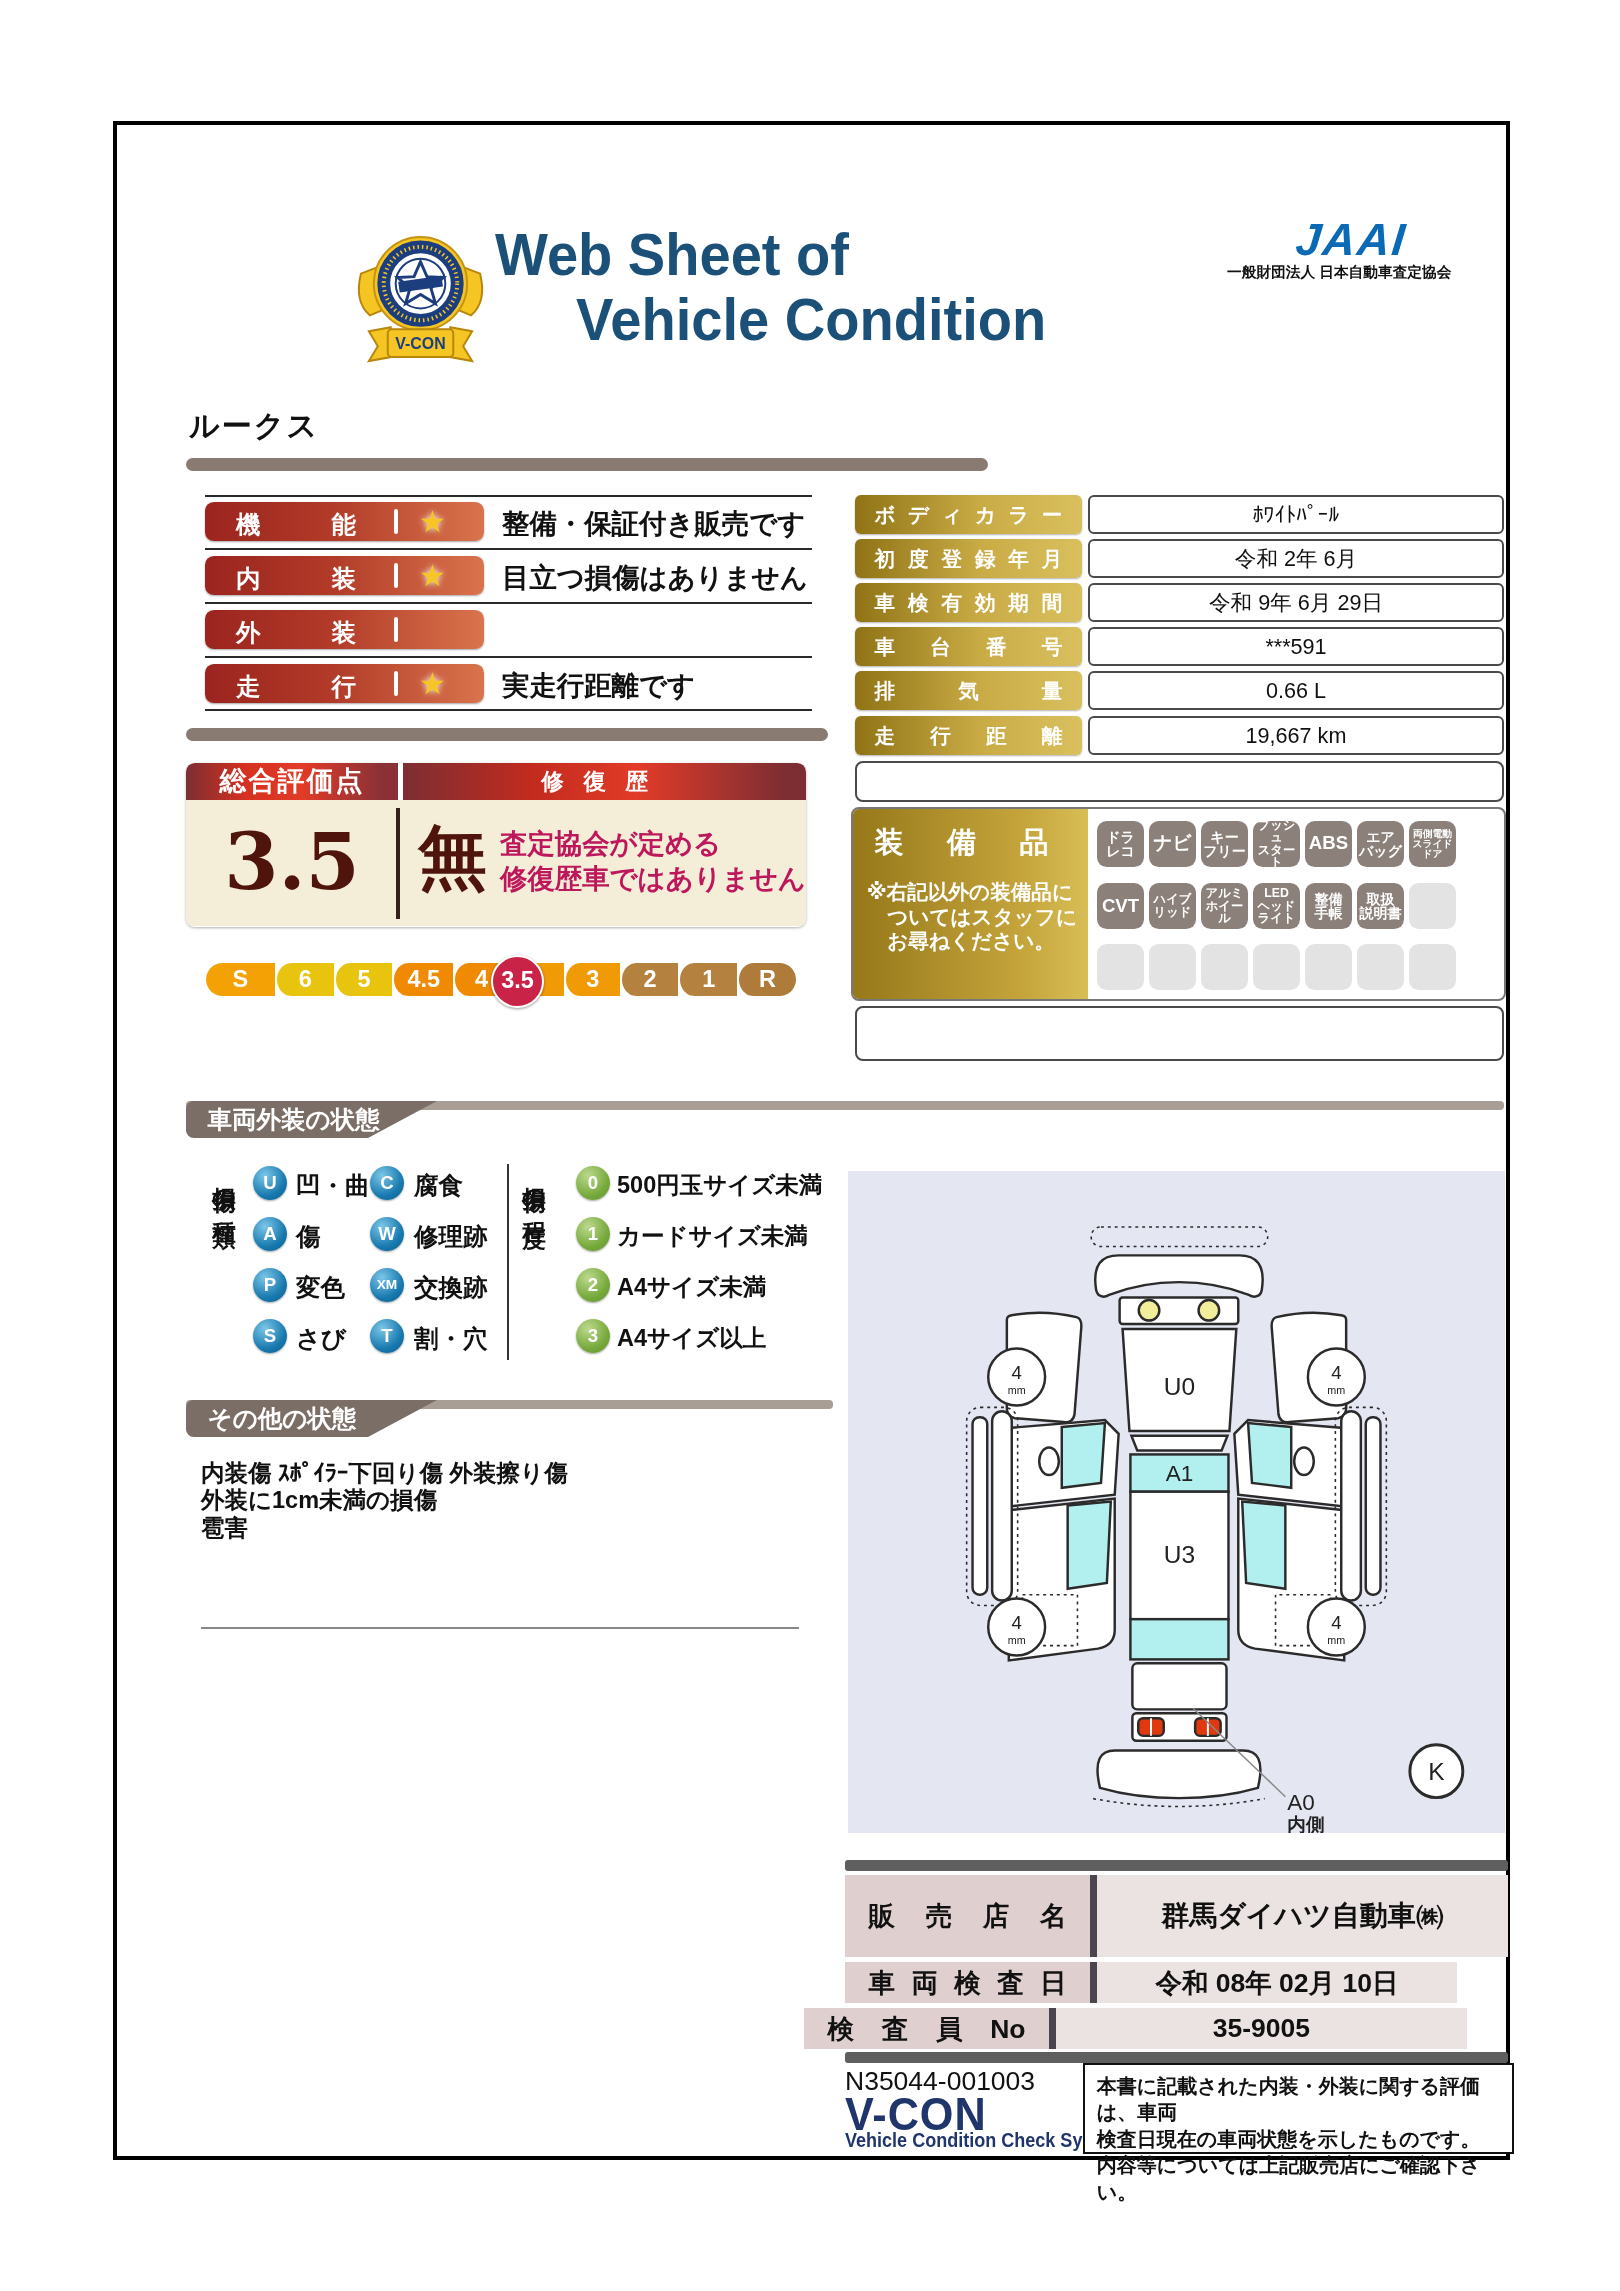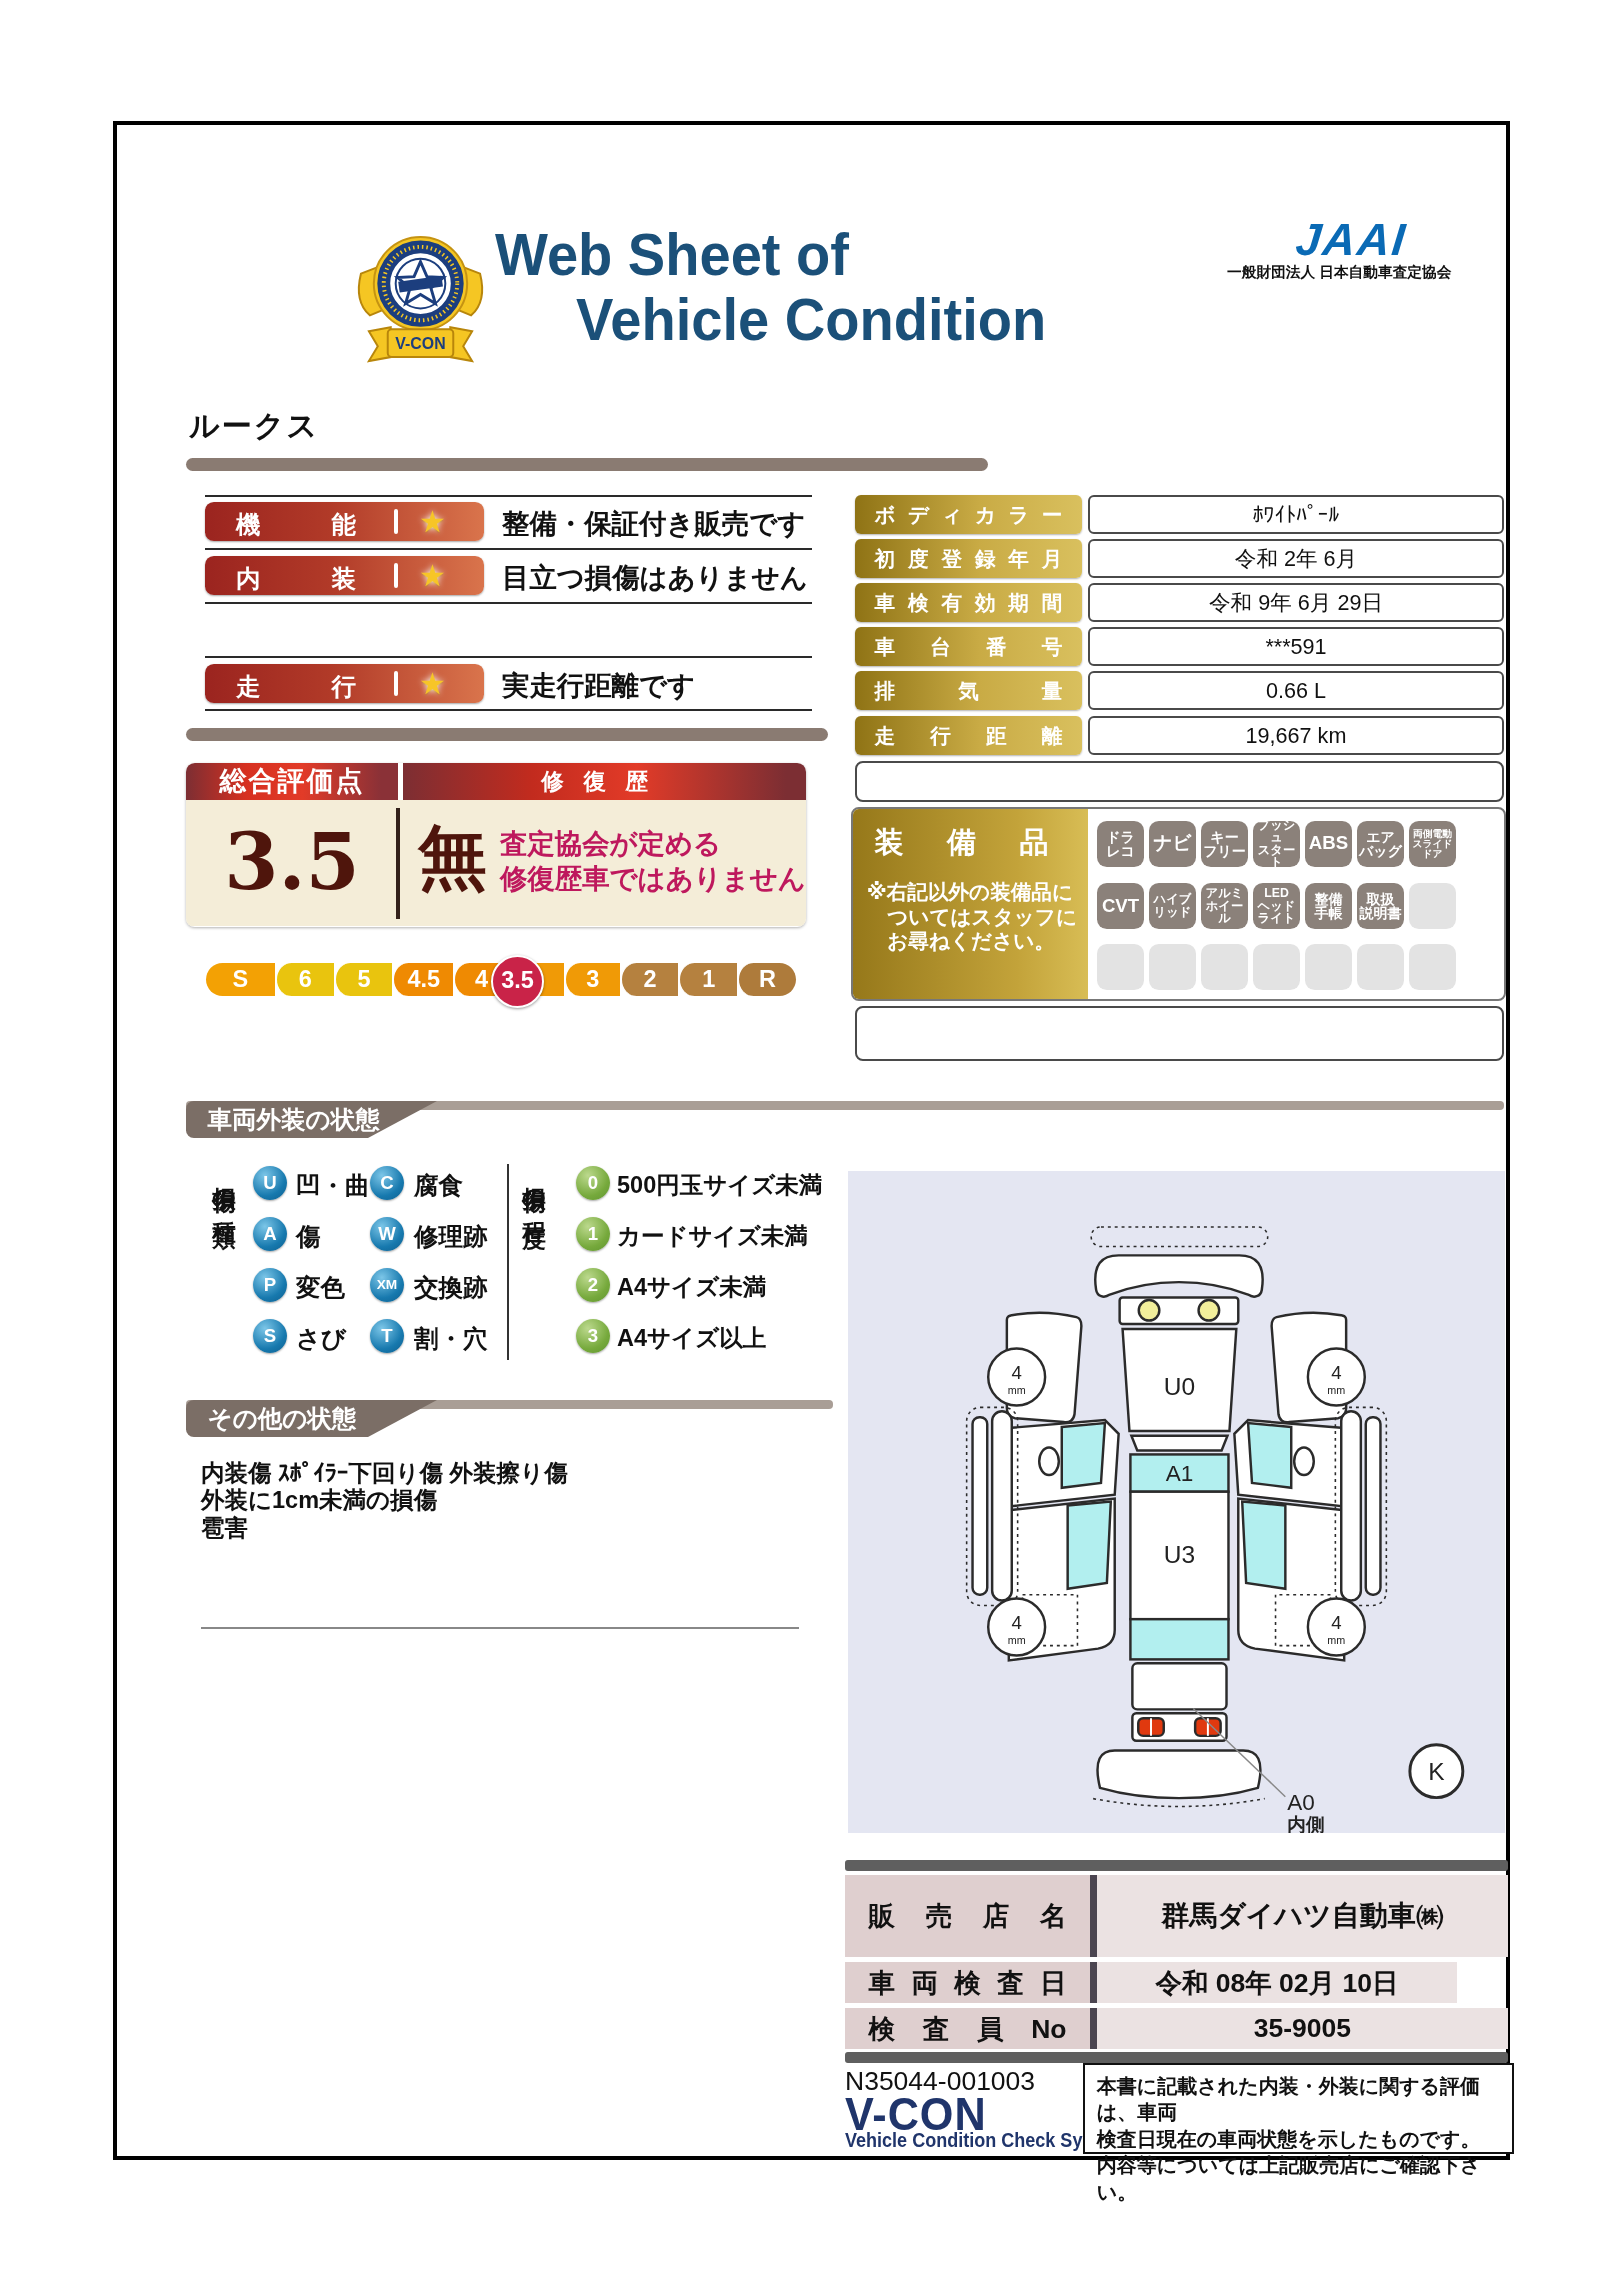--- a/index.html
+++ b/index.html
@@ -163,20 +163,28 @@
     </div>
     <span class="rating-note">整備・保証付き販売です</span>
   </div>
   <div class="abs rating-row" style="left:205px;top:556px;width:627px;">
     <div class="rating-pill">
       <span class="rating-label">内装</span>
       <span class="rating-div"></span>
       <span class="rating-star">★</span>
     </div>
     <span class="rating-note">目立つ損傷はありません</span>
+  </div>
+  <div class="abs rating-row" style="left:205px;top:610px;width:627px;">
+    <div class="rating-pill">
+      <span class="rating-label">外装</span>
+      <span class="rating-div"></span>
+      <span class="rating-star"></span>
+    </div>
+    <span class="rating-note"></span>
   </div>
   <div class="abs rating-row" style="left:205px;top:664px;width:627px;">
     <div class="rating-pill">
       <span class="rating-label">走行</span>
       <span class="rating-div"></span>
       <span class="rating-star">★</span>
     </div>
     <span class="rating-note">実走行距離です</span>
   </div>
 
@@ -384,21 +392,21 @@
     <div class="dl-div"></div>
     <div class="dl-value" style="font-size:28px;">群馬ダイハツ自動車㈱</div>
   </div>
   <div class="abs dl-row" style="left:845px;top:1962px;width:612px;height:41px;">
     <div class="dl-label">
         <span>車両検査日</span>
       </div>
     <div class="dl-div"></div>
     <div class="dl-value">令和 08年 02月 10日</div>
   </div>
-  <div class="abs dl-row" style="left:845px;top:2008px;width:663px;height:41px;">
+  <div class="abs dl-row" style="left:804px;top:2008px;width:663px;height:41px;">
     <div class="dl-label">
         <span>検査員No</span>
       </div>
     <div class="dl-div"></div>
     <div class="dl-value">35-9005</div>
   </div>
   <div class="abs dl-bar" style="left:845px;top:2052px;width:663px;"></div>
 
   <div class="abs doc-number" style="left:845px;top:2066px;">N35044-001003</div>
   <div class="abs vcon-logo" style="left:845px;top:2086px;">V-CON</div>

